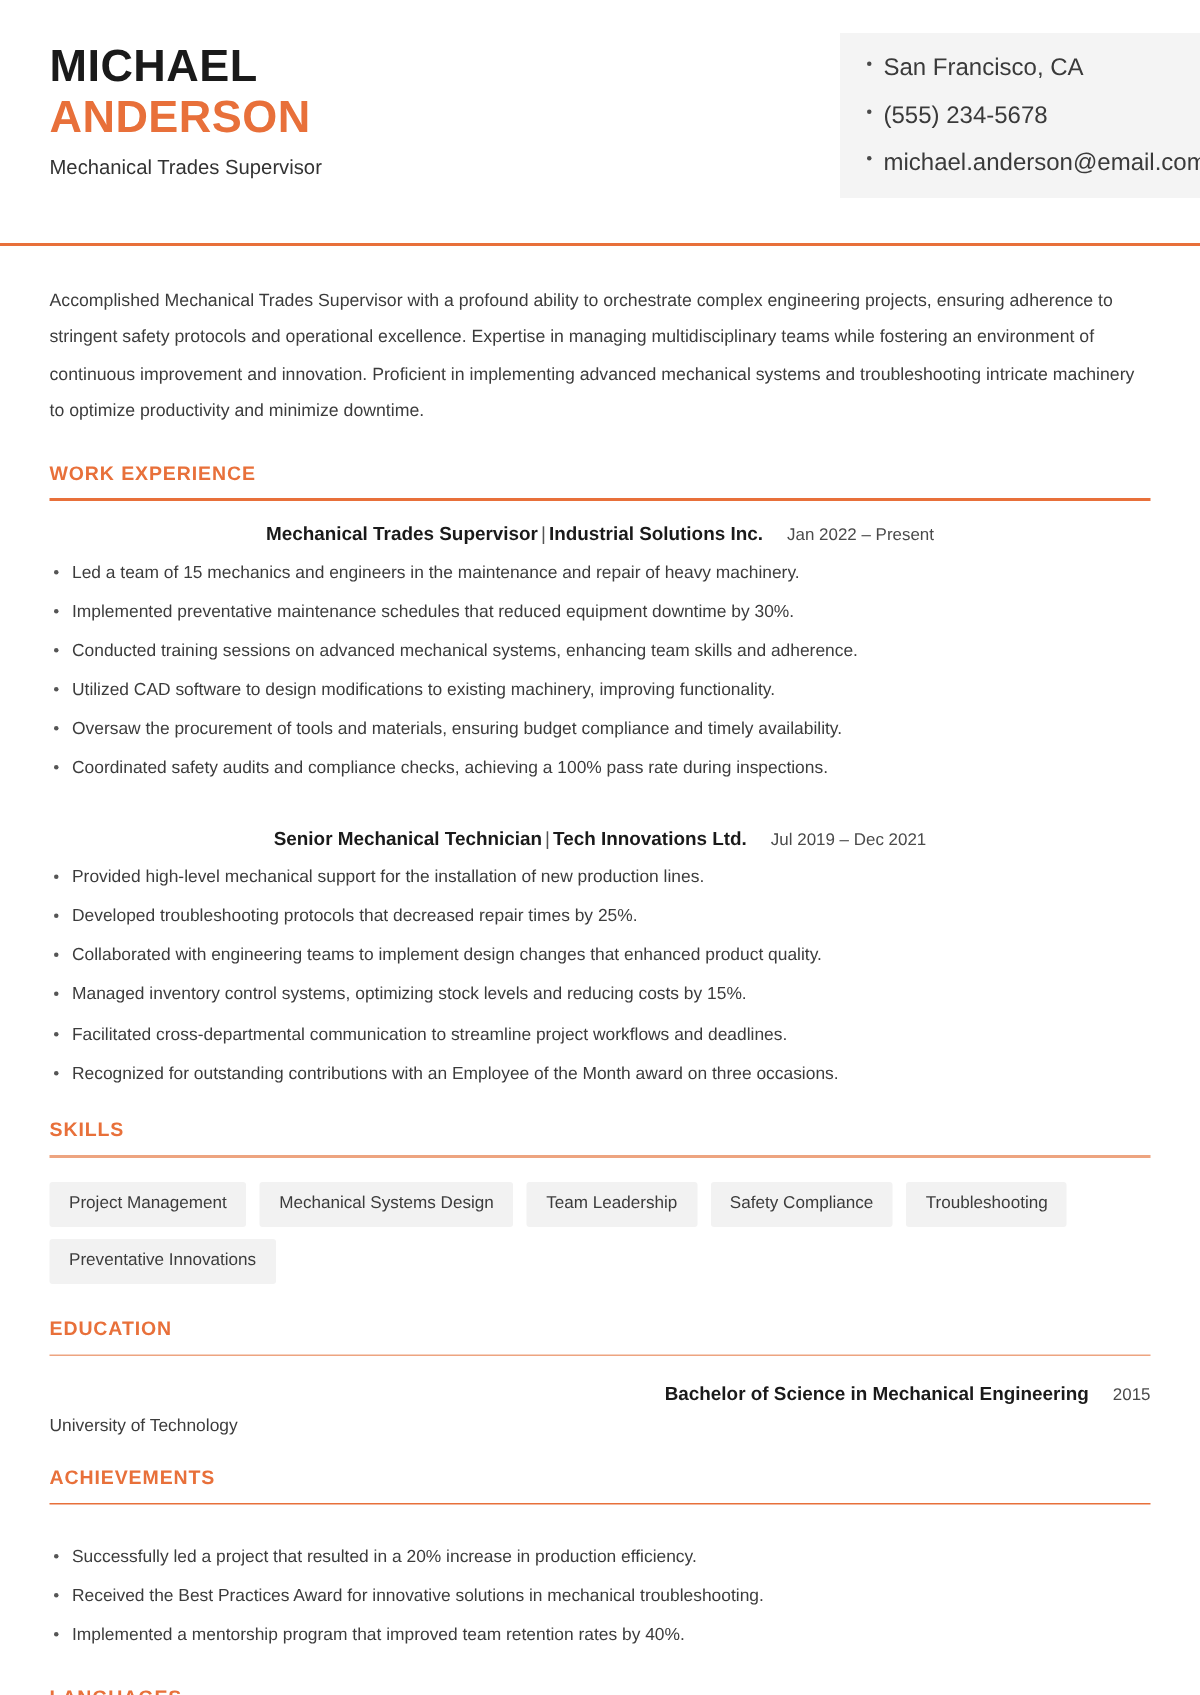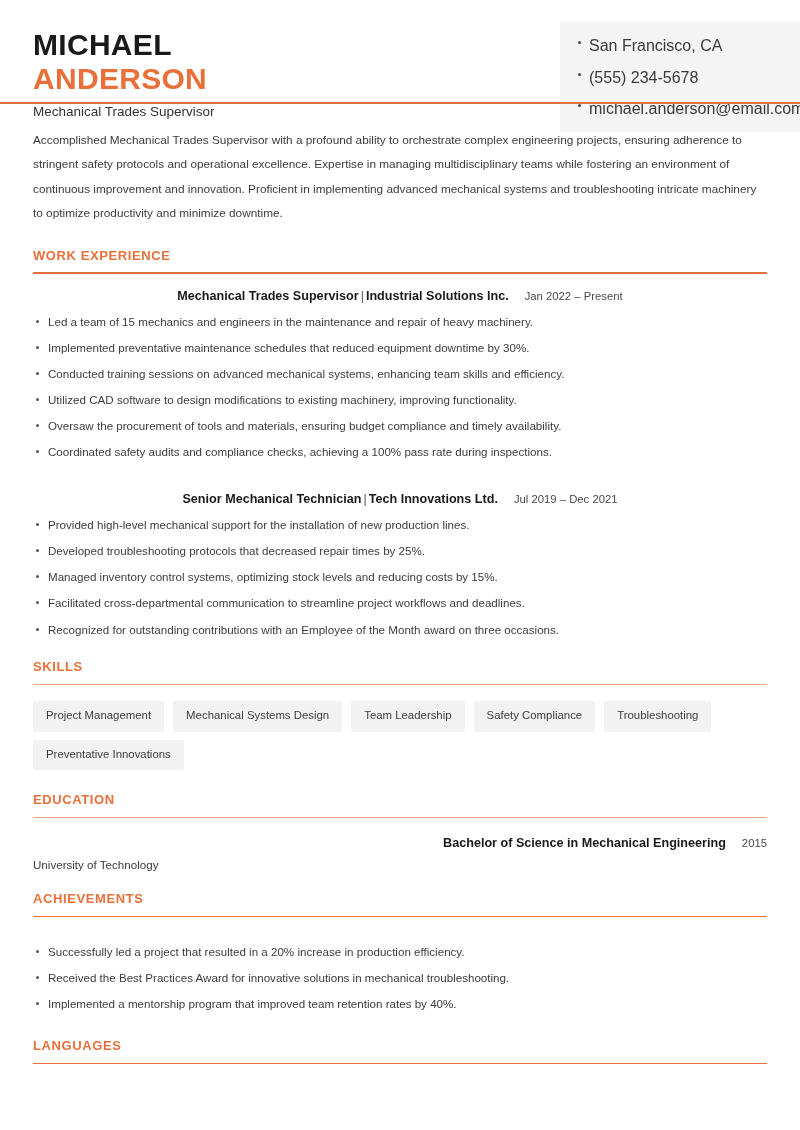--- a/index.html
+++ b/index.html
@@ -19,21 +19,21 @@
   .page {
     width: 800px;
     min-height: 1130px;
     background: #ffffff;
     position: relative;
   }
 
   
   .header {
     position: relative;
-    height: 104px;
+    height: 164px;
     padding: 0;
   }
 
   .header-inner {
     position: absolute;
     left: 33px;
     top: 28px;
   }
 
   .name-first {
@@ -289,39 +289,40 @@
         <div class="entry">
           <div class="entry-head">
             <div class="entry-title">
               <span>Mechanical Trades Supervisor</span><span class="entry-sep">|</span><span>Industrial Solutions Inc.</span>
             </div>
             <div class="entry-date">Jan 2022 – Present</div>
           </div>
           <ul class="bullets">
             <li class="bullet">Led a team of 15 mechanics and engineers in the maintenance and repair of heavy machinery.</li>
             <li class="bullet">Implemented preventative maintenance schedules that reduced equipment downtime by 30%.</li>
-            <li class="bullet">Conducted training sessions on advanced mechanical systems, enhancing team skills and efficiency.</li>
+            <li class="bullet">Conducted training sessions on advanced mechanical systems, enhancing team skills and adherence.</li>
             <li class="bullet">Utilized CAD software to design modifications to existing machinery, improving functionality.</li>
             <li class="bullet">Oversaw the procurement of tools and materials, ensuring budget compliance and timely availability.</li>
             <li class="bullet">Coordinated safety audits and compliance checks, achieving a 100% pass rate during inspections.</li>
           </ul>
         </div>
 
         <div class="entry-gap"></div>
 
         <div class="entry">
           <div class="entry-head">
             <div class="entry-title">
               <span>Senior Mechanical Technician</span><span class="entry-sep">|</span><span>Tech Innovations Ltd.</span>
             </div>
             <div class="entry-date">Jul 2019 – Dec 2021</div>
           </div>
           <ul class="bullets">
             <li class="bullet">Provided high-level mechanical support for the installation of new production lines.</li>
             <li class="bullet">Developed troubleshooting protocols that decreased repair times by 25%.</li>
+            <li class="bullet">Collaborated with engineering teams to implement design changes that enhanced product quality.</li>
             <li class="bullet">Managed inventory control systems, optimizing stock levels and reducing costs by 15%.</li>
             <li class="bullet">Facilitated cross-departmental communication to streamline project workflows and deadlines.</li>
             <li class="bullet">Recognized for outstanding contributions with an Employee of the Month award on three occasions.</li>
           </ul>
         </div>
 
       </div>
     </div>
 
     <div class="section sec-skills">

